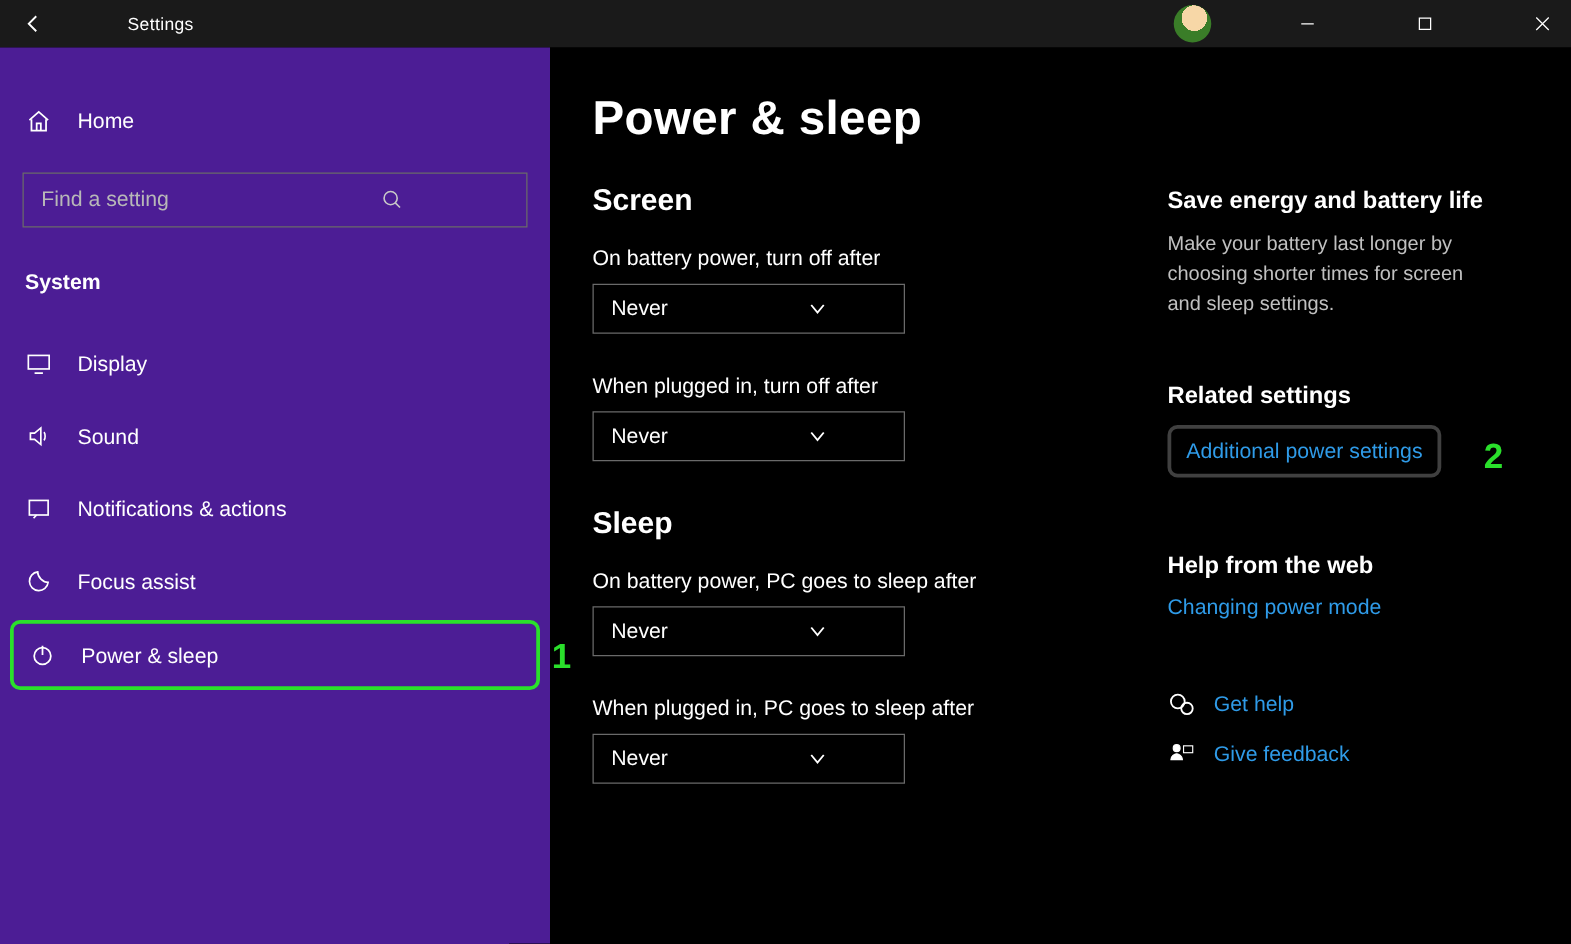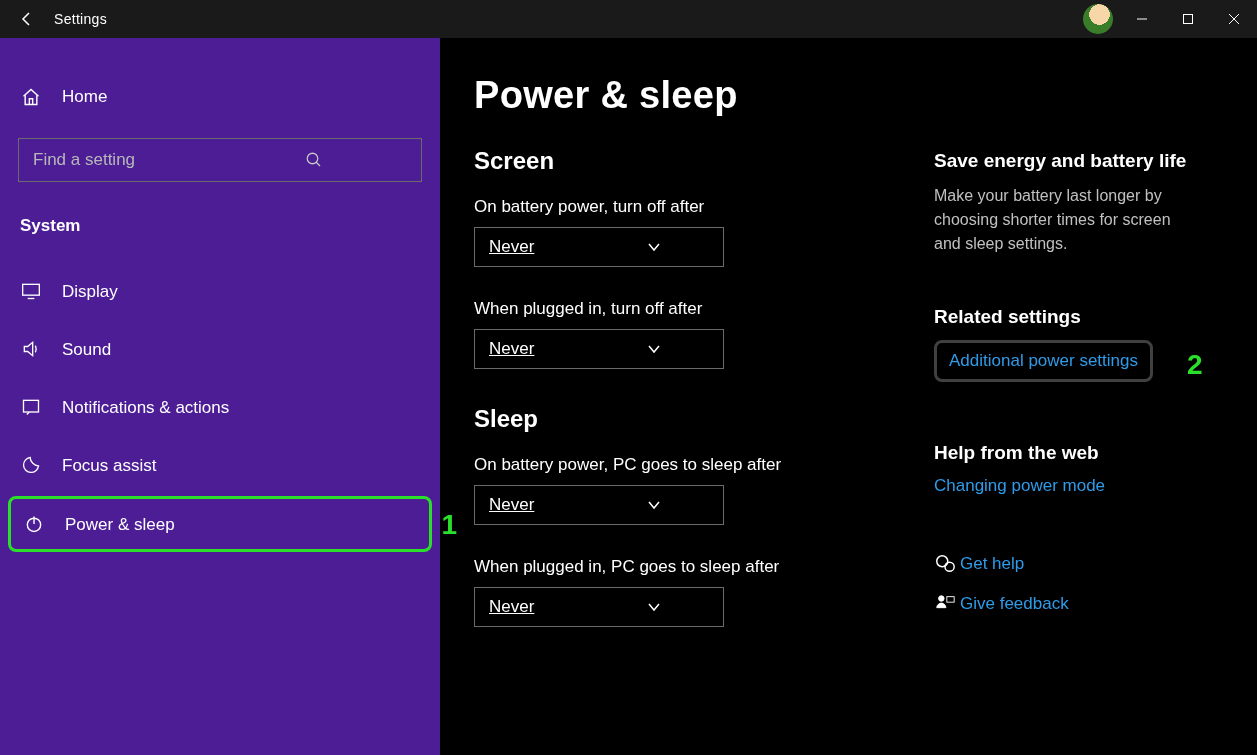--- a/index.html
+++ b/index.html
@@ -12,20 +12,21 @@
     overflow: hidden;
   }
   body { display: flex; flex-direction: column; }
 
   
   .titlebar {
     height: 38px;
     display: flex;
     align-items: center;
     background: #1a1a1a;
+    gap: 48px;
   }
   .titlebar .back {
     width: 54px; height: 38px;
     display:flex;align-items:center;justify-content:center;
     cursor:pointer;
   }
   .titlebar .title {
     font-size: 14px;
     color: #fff;
     letter-spacing: .3px;
@@ -117,38 +118,37 @@
   h1.page-title { font-size:38px; font-weight:600; letter-spacing:.3px; margin-bottom:30px;}
   h2.subhead { font-size:24px; font-weight:600; margin: 14px 0 22px 0;}
   .field-label { font-size:17px; margin: 10px 0 10px 0; }
   .dropdown {
     width:250px;height:40px;
     border:1px solid #6a6a6a;
     display:flex;align-items:center;
     padding:0 14px;
     cursor:pointer;
     margin-bottom: 32px;
-    text-decoration: underline;
   }
   .dropdown span { flex:1; font-size:17px; }
 
   .side-h { font-size:19px; font-weight:600; margin-bottom:12px; }
   .side-text { font-size:16px; color:#c0c0c0; line-height:1.5; margin-bottom: 50px; max-width:260px;}
   .link { color:#2f9be8; font-size:17px; cursor:pointer; }
   .link-box {
     display:inline-block;
     border:3px solid #404040;
     border-radius:8px;
     padding:8px 12px;
     position:relative;
     margin-bottom: 60px;
   }
   .annot-2 { left: 250px; top:6px; }
 
-  .help-row { display:flex;align-items:center;gap:4px;margin:10px 0 16px 0;}
+  .help-row { display:flex;align-items:center;gap:15px;margin:10px 0 16px 0;}
   .help-row .ico { width:24px;height:24px;color:#fff;}
 
   .sleep-section { margin-top: 36px; }
 
   svg { display:block; }
 </style>
 </head>
 <body>
 
 <div class="titlebar">

